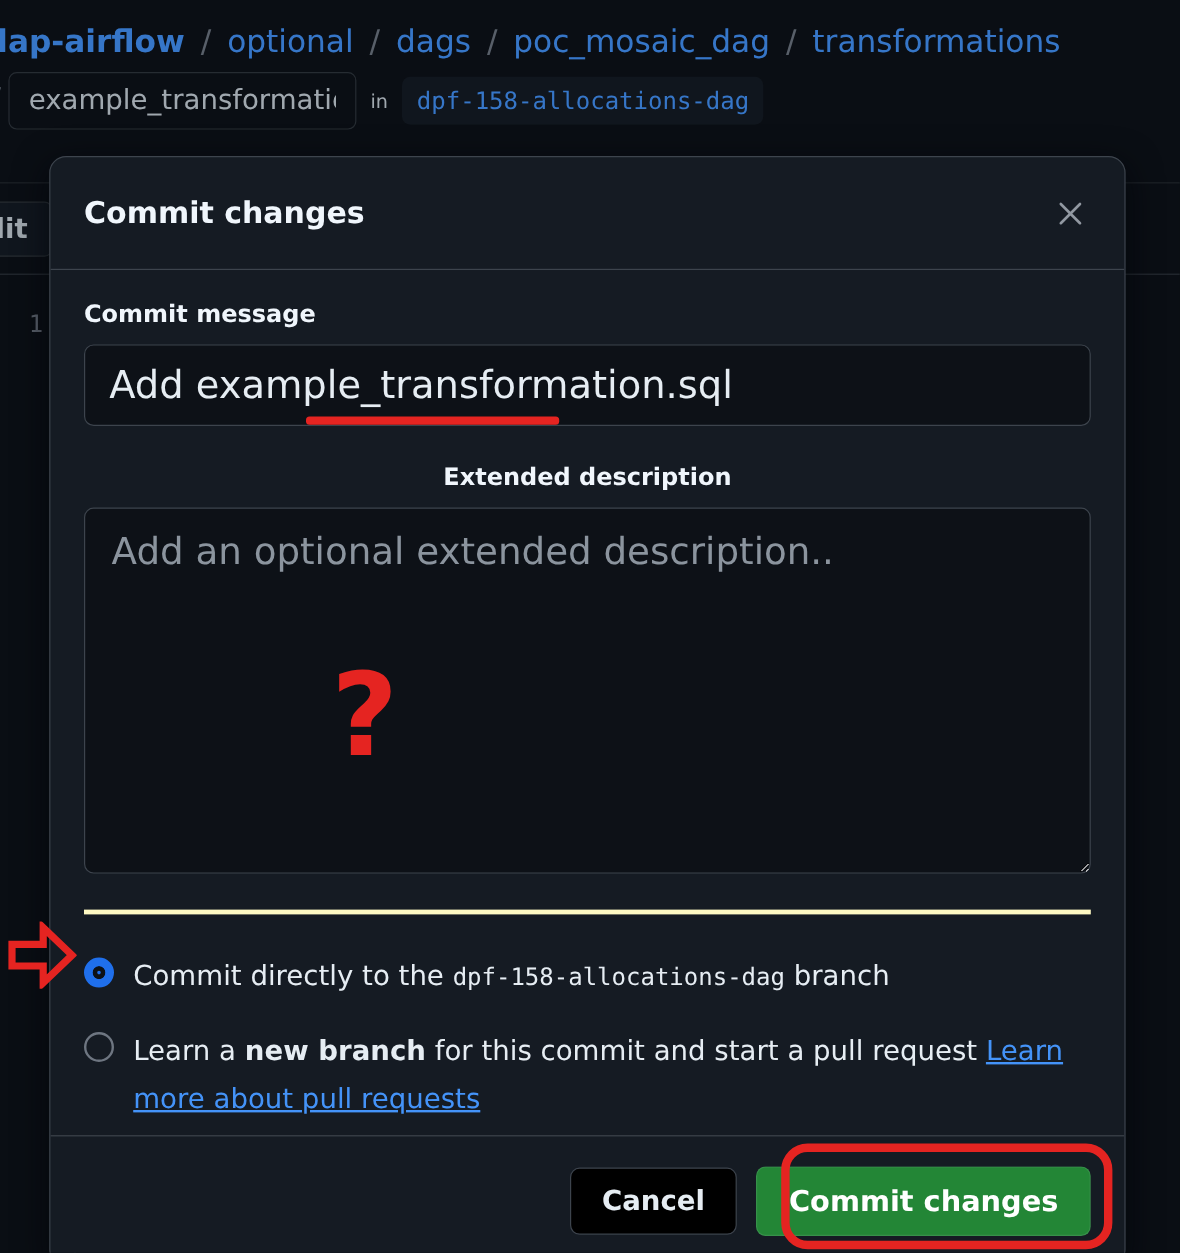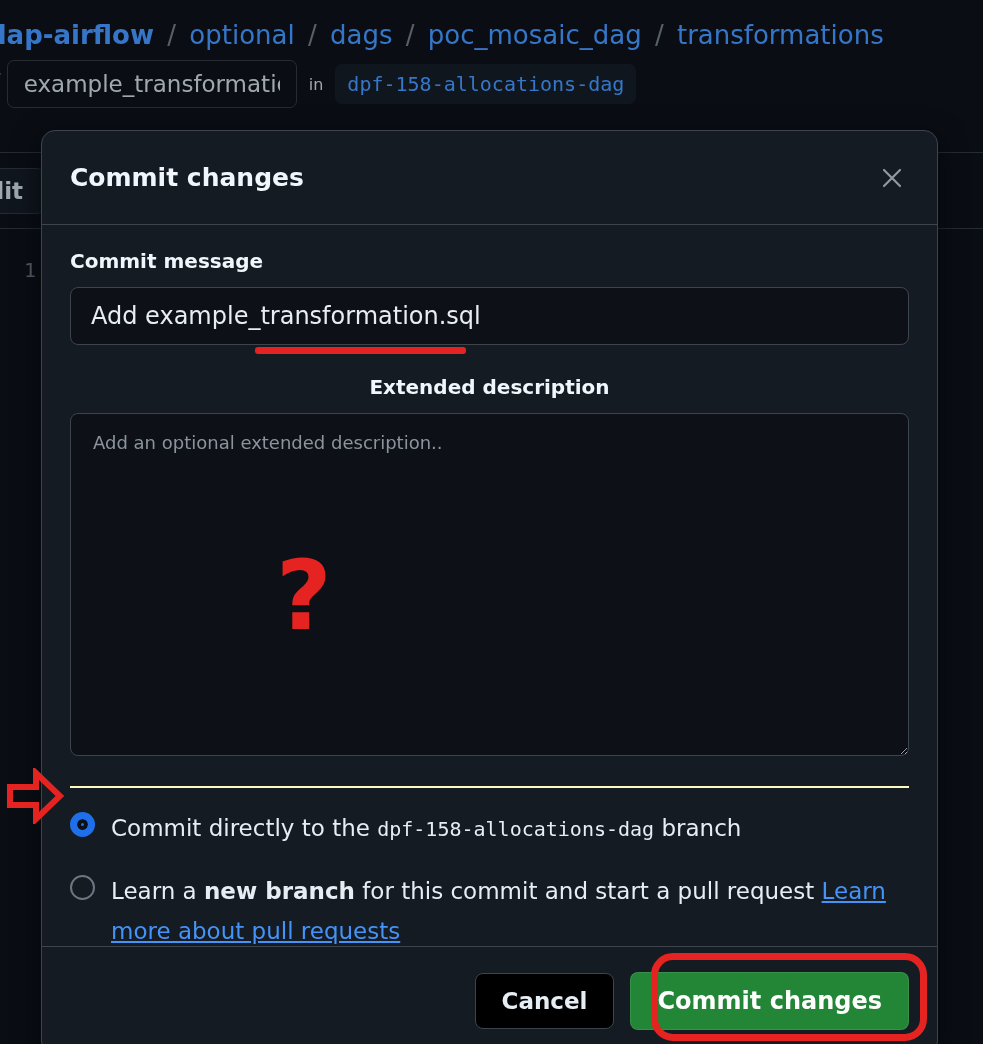--- a/index.html
+++ b/index.html
@@ -203,49 +203,49 @@
   }
 
   #commit-message-input {
     display: block;
     width: 100%;
     box-sizing: border-box;
     background: #0d1117;
     border: 1px solid #3d444d;
     border-radius: 8px;
     color: #e6edf3;
-    font-size: 24px;
+    font-size: 32px;
     padding: 14px 20px;
     outline: none;
     font-family: "DejaVu Sans", "Liberation Sans", sans-serif;
   }
 
   #extended-label { margin-top: 30px; text-align: center; }
 
   #extended-description-textarea {
     display: block;
     width: 100%;
-    height: 343px;
+    height: 305px;
     box-sizing: border-box;
     background: #0d1117;
     border: 1px solid #3d444d;
     border-radius: 8px;
     color: #e6edf3;
-    font-size: 18px;
+    font-size: 31px;
     padding: 18px 22px;
     outline: none;
     resize: vertical;
     font-family: "DejaVu Sans", "Liberation Sans", sans-serif;
   }
   #extended-description-textarea::placeholder { color: #8b949e; }
 
   #branch-options {
     margin-top: 30px;
-    border-top: 2px solid #fef9c3;
-    padding-top: 20px;
+    border-top: 4px solid #fef9c3;
+    padding-top: 32px;
   }
   .radio-row {
     display: flex;
     align-items: flex-start;
     margin-bottom: 22px;
   }
   .radio-dot {
     flex: 0 0 auto;
     width: 25px;
     height: 25px;

